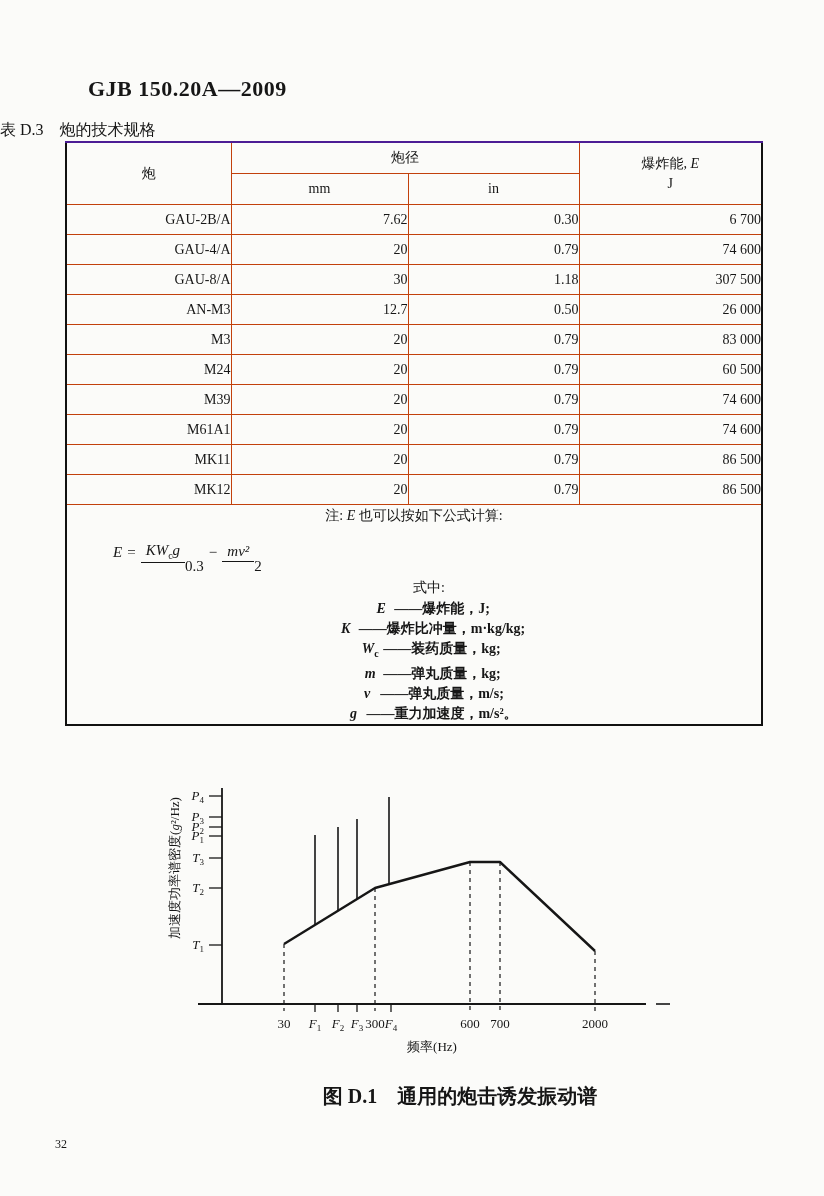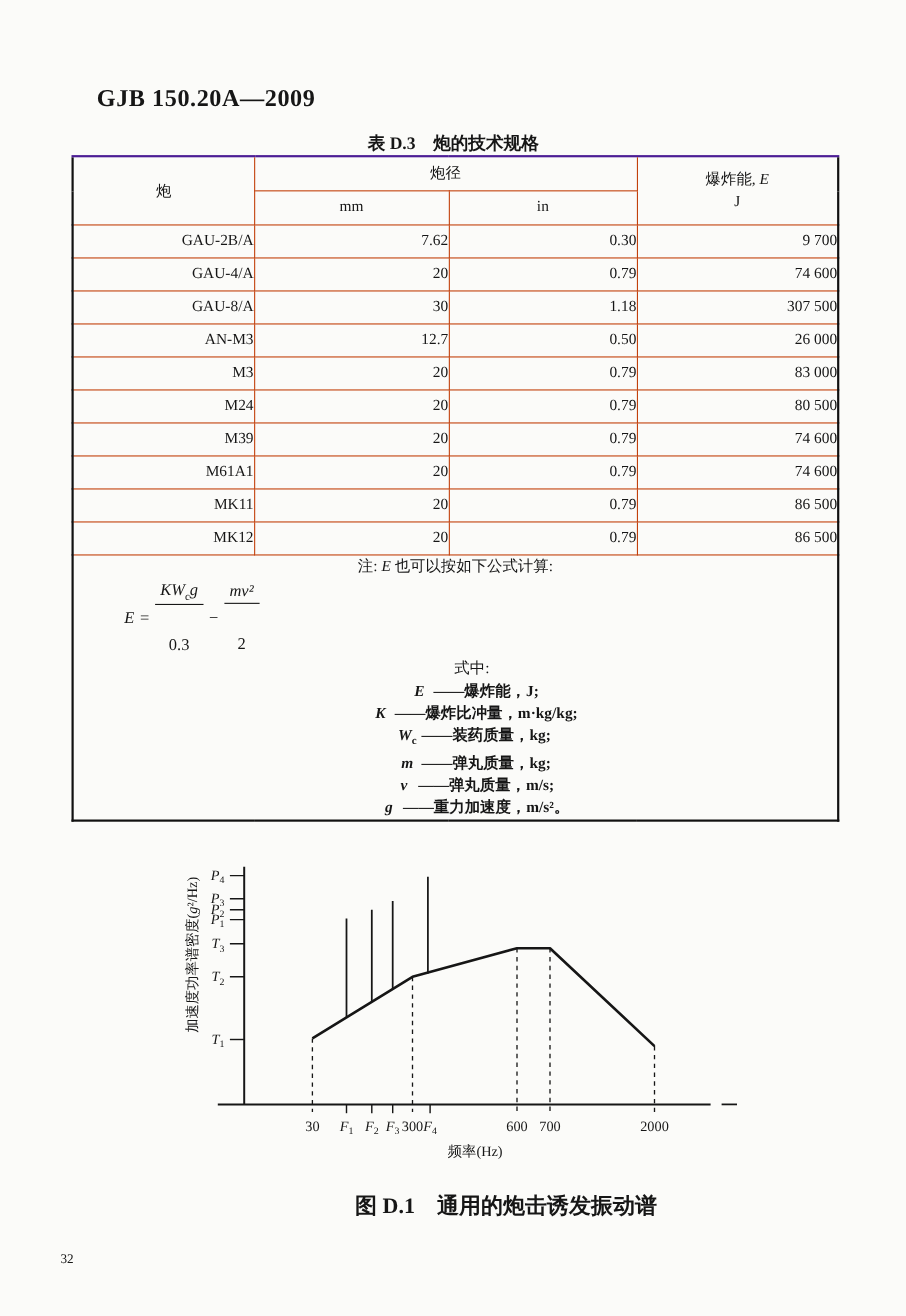--- a/index.html
+++ b/index.html
@@ -8,21 +8,21 @@
     background:#fbfbf9;overflow:hidden;
     font-family:"Liberation Serif","DejaVu Serif",serif;
     color:#161616;
   }
   .doc-header{
     position:absolute;left:56px;top:76px;
     font-size:22px;font-weight:bold;letter-spacing:.5px;margin-left:32px;
   }
   .table-title{
     position:absolute;left:0;top:120px;width:824px;
-    text-align:center;font-size:16px;font-weight:bold;
+    text-align:left;font-size:16px;font-weight:normal;
   }
   table.gun-table{
     position:absolute;left:65px;top:141px;width:696px;
     border-collapse:collapse;table-layout:fixed;
     font-size:14px;
   }
   table.gun-table th,table.gun-table td{
     border:1px solid #c2410c;text-align:center;vertical-align:middle;
     padding:0;font-weight:normal;
   }
@@ -34,21 +34,21 @@
   td.note-cell{
     text-align:left;vertical-align:top;height:184px;
     padding:5px 10px 4px 10px;font-size:14px;
   }
   .note-intro{line-height:21px;}
   .formula-line{
     display:flex;align-items:center;margin:3px 0 3px 46px;
     font-size:15px;line-height:normal;
   }
   .formula-line .op{margin:0 5px;}
-  .frac{display:inline-flex;flex-direction:column;align-items:center;vertical-align:middle;}
+  .frac{display:inline-flex;flex-direction:row;align-items:center;vertical-align:middle;}
   .frac .num{border-bottom:1.4px solid #161616;padding:0 5px 1px 5px;}
   .frac .den{padding-top:1px;margin-top:28px;}
   .where-label{margin:3px 0 1px 30px;line-height:20px;}
   .defs{margin-left:30px;font-weight:bold;}
   .def-line{line-height:20px;}
   .def-line .sym{display:inline-block;min-width:26px;}
   sub{font-size:10px;}
   i{font-style:italic;}
   svg.chart{position:absolute;left:0;top:740px;}
   svg.chart text{
@@ -91,21 +91,21 @@
       <tr>
         <th>mm</th>
         <th>in</th>
       </tr>
     </thead>
     <tbody>
         <tr>
           <td>GAU-2B/A</td>
           <td>7.62</td>
           <td>0.30</td>
-          <td>9 700</td>
+          <td>6 700</td>
         </tr>
         <tr>
           <td>GAU-4/A</td>
           <td>20</td>
           <td>0.79</td>
           <td>74 600</td>
         </tr>
         <tr>
           <td>GAU-8/A</td>
           <td>30</td>
@@ -121,21 +121,21 @@
         <tr>
           <td>M3</td>
           <td>20</td>
           <td>0.79</td>
           <td>83 000</td>
         </tr>
         <tr>
           <td>M24</td>
           <td>20</td>
           <td>0.79</td>
-          <td>80 500</td>
+          <td>60 500</td>
         </tr>
         <tr>
           <td>M39</td>
           <td>20</td>
           <td>0.79</td>
           <td>74 600</td>
         </tr>
         <tr>
           <td>M61A1</td>
           <td>20</td>

